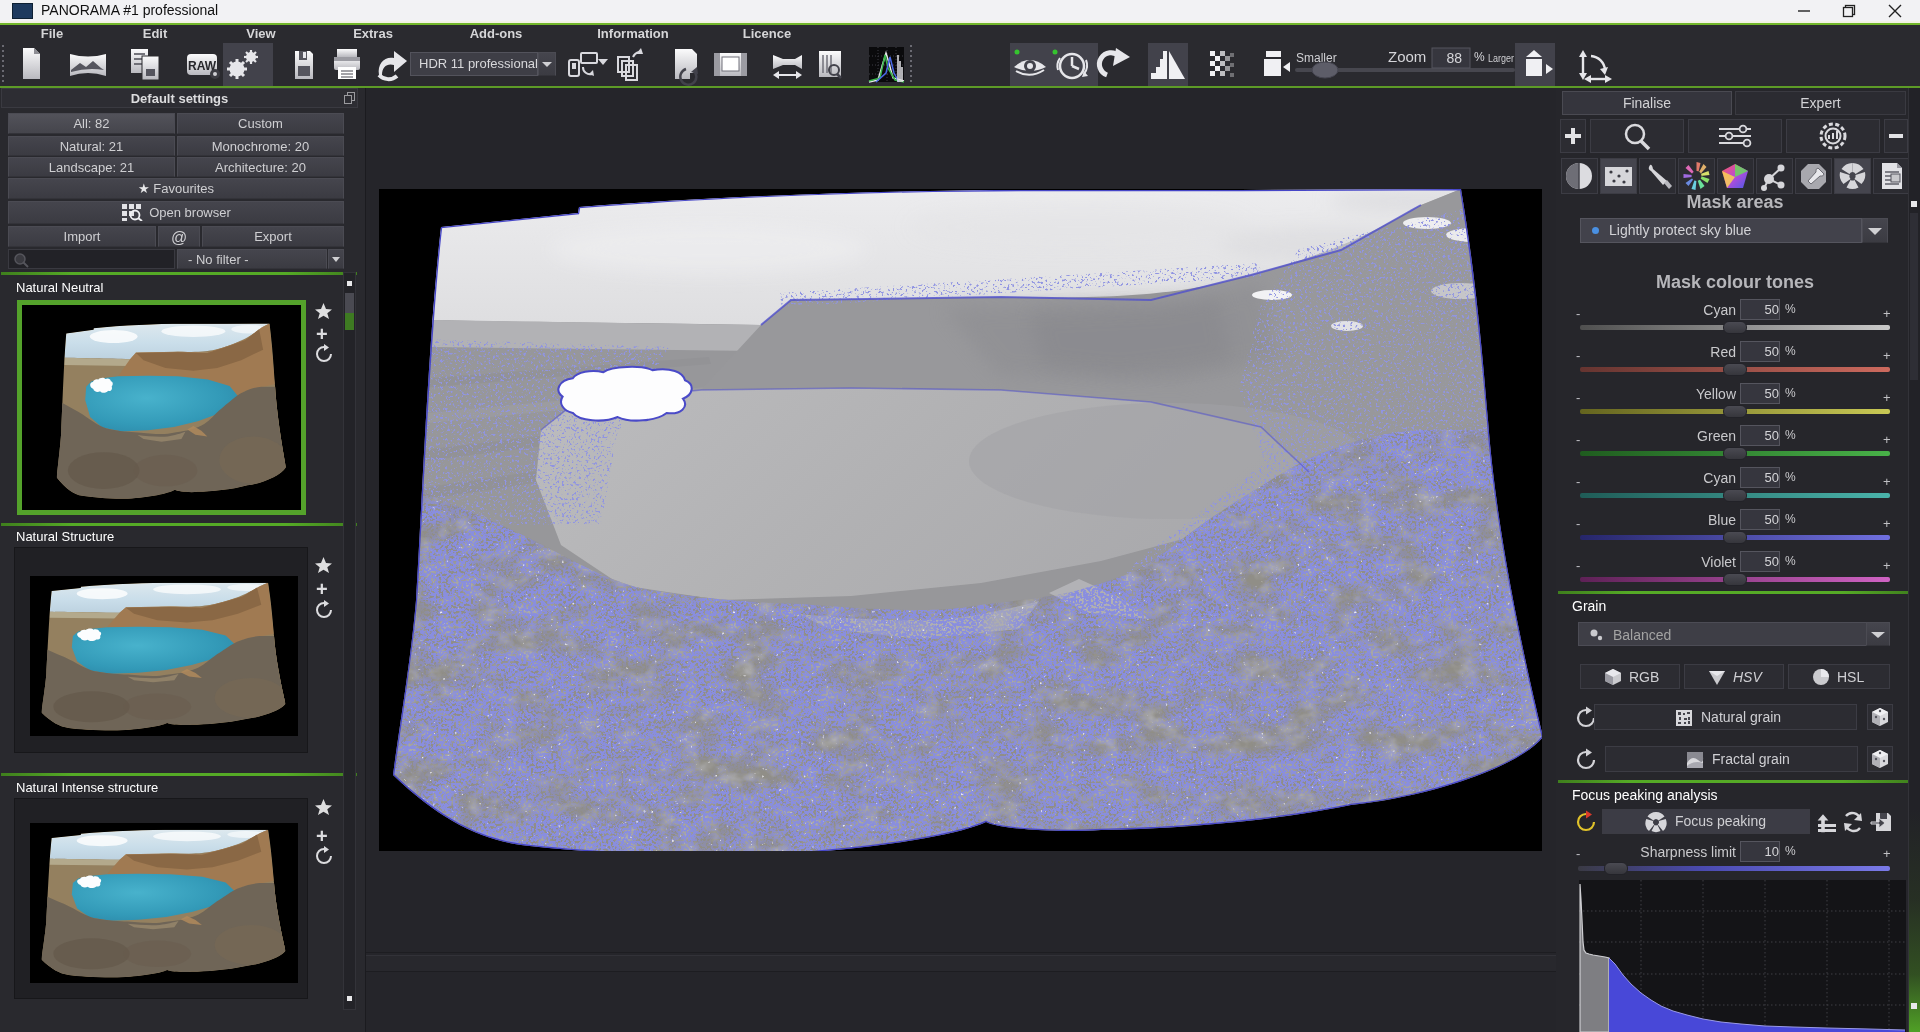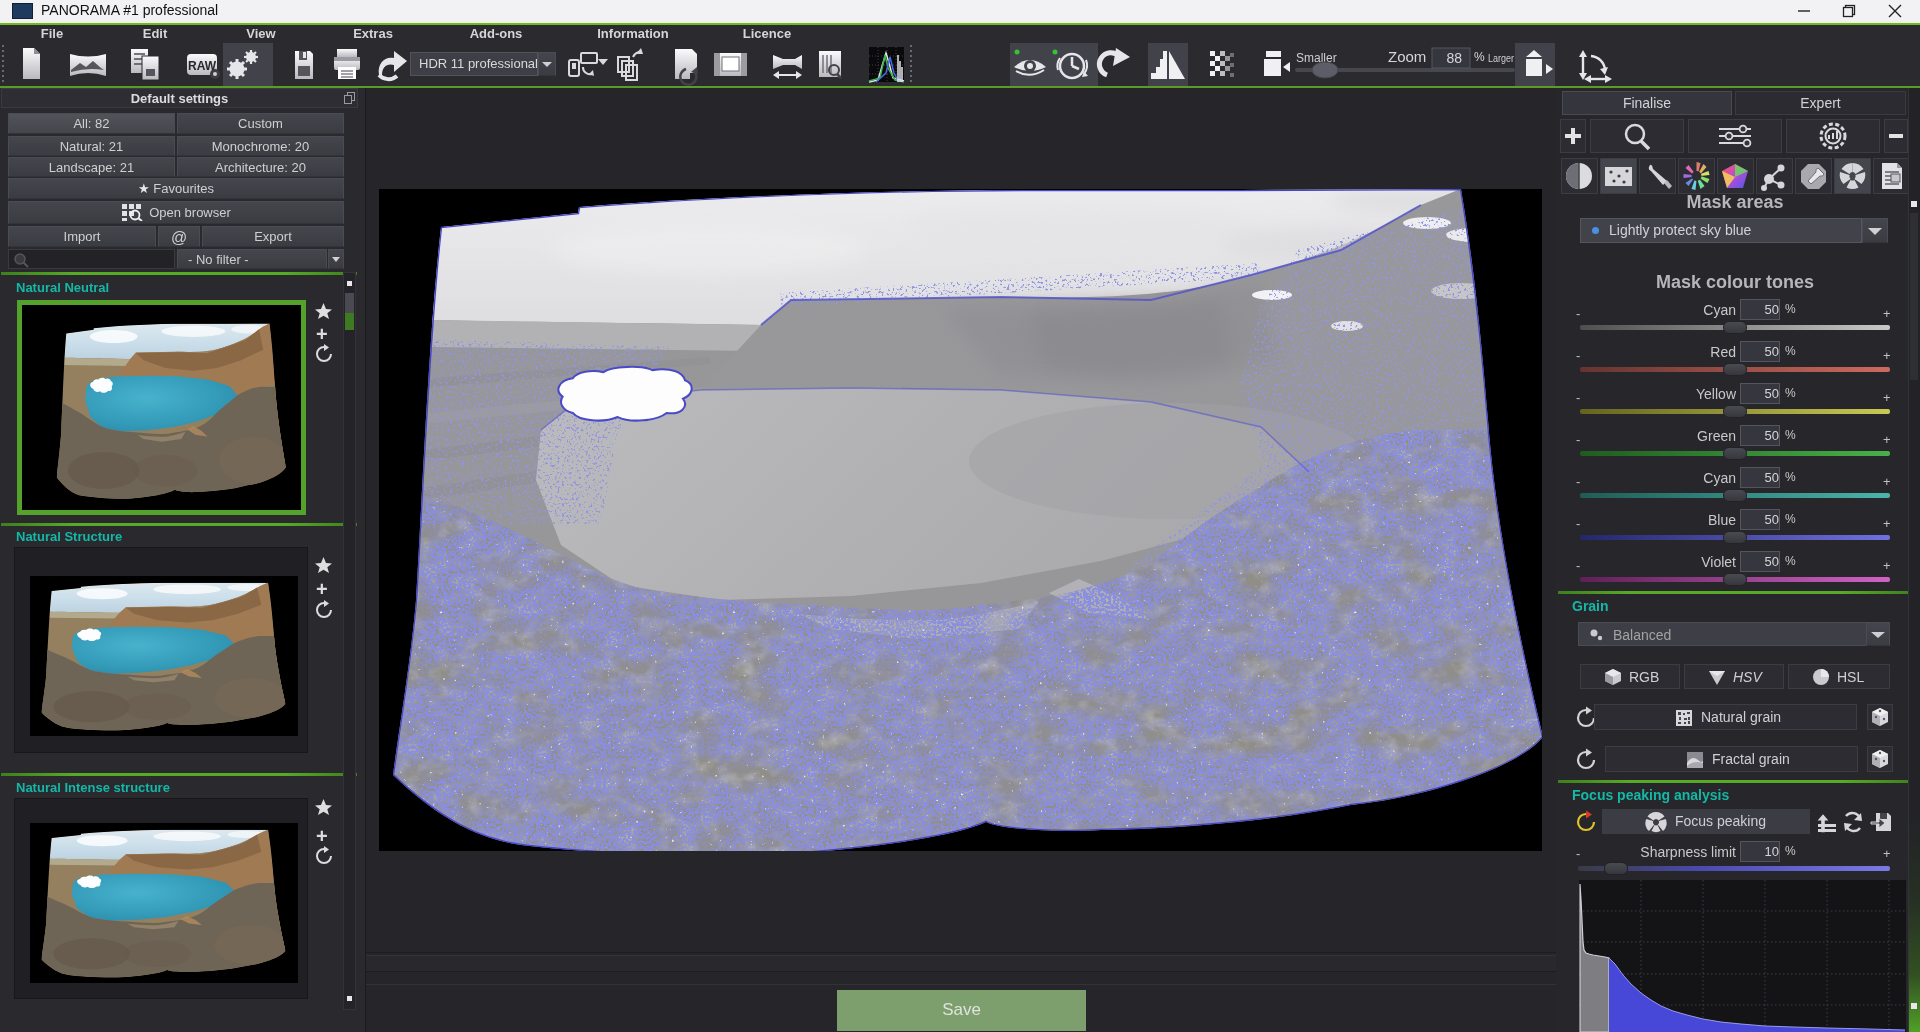--- a/index.html
+++ b/index.html
@@ -20,21 +20,21 @@
   #menubar { left:0; top:25px; width:1920px; height:18px; background:#2a2a2f; }
   .menuitem { top:26px; font-size:13px; font-weight:bold; color:#d6d6d8; position:absolute; transform:translateX(-50%); }
   #toolbar { left:0; top:43px; width:1920px; height:43px; background:#2a2a2f; }
   #greenline2 { left:0; top:86px; width:1920px; height:2px; background:#5d9b27; }
 
   
   #leftpanel { left:0; top:88px; width:365px; height:944px; background:#29292e; }
   #lp-header { left:1px; top:0px; width:357px; height:20px; background:#2d2d33; border:1px solid #3a3a41; color:#dcdcde; font-size:13px; font-weight:bold; text-align:center; line-height:19px; }
   .btn { background:linear-gradient(#45454d,#3b3b42); border:1px solid #4b4b53; border-bottom-color:#333339; color:#cfcfd2; font-size:13px; text-align:center; }
   .btnsel { background:linear-gradient(#52525a,#45454c); }
-  .sectitle { font-weight:bold; font-size:13px; color:#14b8a6; }
+  .sectitle { font-weight:normal; font-size:13px; color:#ffffff; }
   .greenbar { height:3px; background:linear-gradient(90deg,#3f7f1d,#55aa26 20%,#55aa26 80%,#3f7f1d); }
   .thumbbox { background:#202024; border:1px solid #17171a; }
 
   
   #center { left:365px; top:88px; width:1191px; height:944px; background:#25252a; border-left:1px solid #1b1b1f; }
   #canvas { left:13px; top:101px; width:1163px; height:662px; background:#000; }
   #divider1 { left:0px; top:864px; width:1191px; height:1px; background:#1d1d21; }
   #midbar { left:0px; top:867px; width:1191px; height:17px; background:#28282d; border-top:1px solid #323238; border-bottom:1px solid #1d1d21; }
   #savebar { left:0px; top:896px; width:1191px; height:48px; background:#25252a; border-top:1px solid #323238; }
   #savebtn { left:471px; top:5px; width:249px; height:41px; background:#7d9e6d; color:#dfe3dc; font-size:17px; text-align:center; line-height:40px; }
@@ -535,23 +535,20 @@
 
         <path d="M382,136 L412,111 L622,108 L772,111 L872,86 L962,61 L1042,16" fill="none" stroke="#5050cc" stroke-width="2" opacity="0.8"></path>
         <path d="M162,241 L187,221 L242,209 L322,201 L472,199 L622,201 L772,213 L882,238 L930,283" fill="none" stroke="#5050cc" stroke-width="1.6" opacity="0.55"></path>
         <path d="M180,182 C172,176 176,166 190,164 C194,158 208,155 220,158 C228,152 258,151 268,156 C286,153 298,158 300,166 C310,170 308,180 298,184 C304,192 296,200 282,198 C272,206 246,208 234,202 C220,208 196,206 190,198 C180,196 176,188 180,182 Z" fill="#fdfdfe" stroke="#4a4ac8" stroke-width="2" transform="translate(0,22) scale(1.02,1.02)"></path>
 
       </g>
     </svg>
     </div>
     <div id="divider1" class="abs"></div>
     <div id="midbar" class="abs"></div>
-    <div id="savebar" class="abs">
-        <div id="savebtn" class="abs">Save</div>
-      </div>
   </div>
 
   <div id="rightpanel" class="abs">
 
     <div class="abs tab" style="left:6px;width:170px;background:#35353d;border:1px solid #4a4a52;">Finalise</div>
     <div class="abs tab" style="left:179px;width:171px;background:#2b2b31;border:1px solid #3a3a41;">Expert</div>
 
     <div class="abs iconbtn" style="left:4px;top:31px;width:26px;height:34px;"><svg width="24" height="32">
           <path d="M12 8 L12 24 M4 16 L20 16" stroke="#e2e2e5" stroke-width="4"></path>
         </svg></div>

